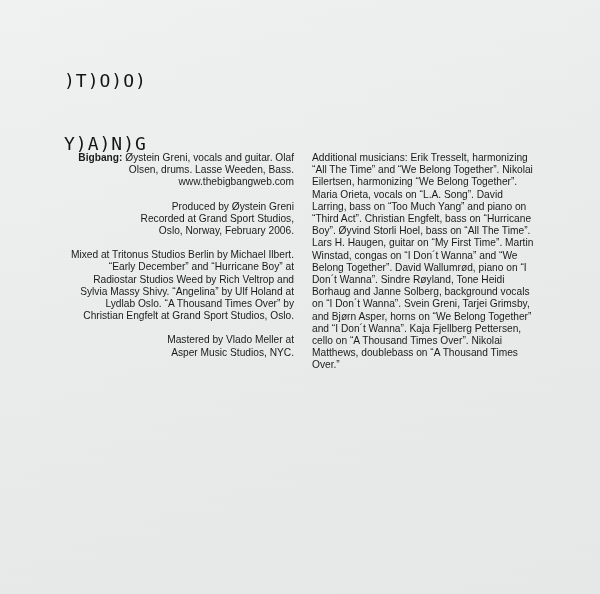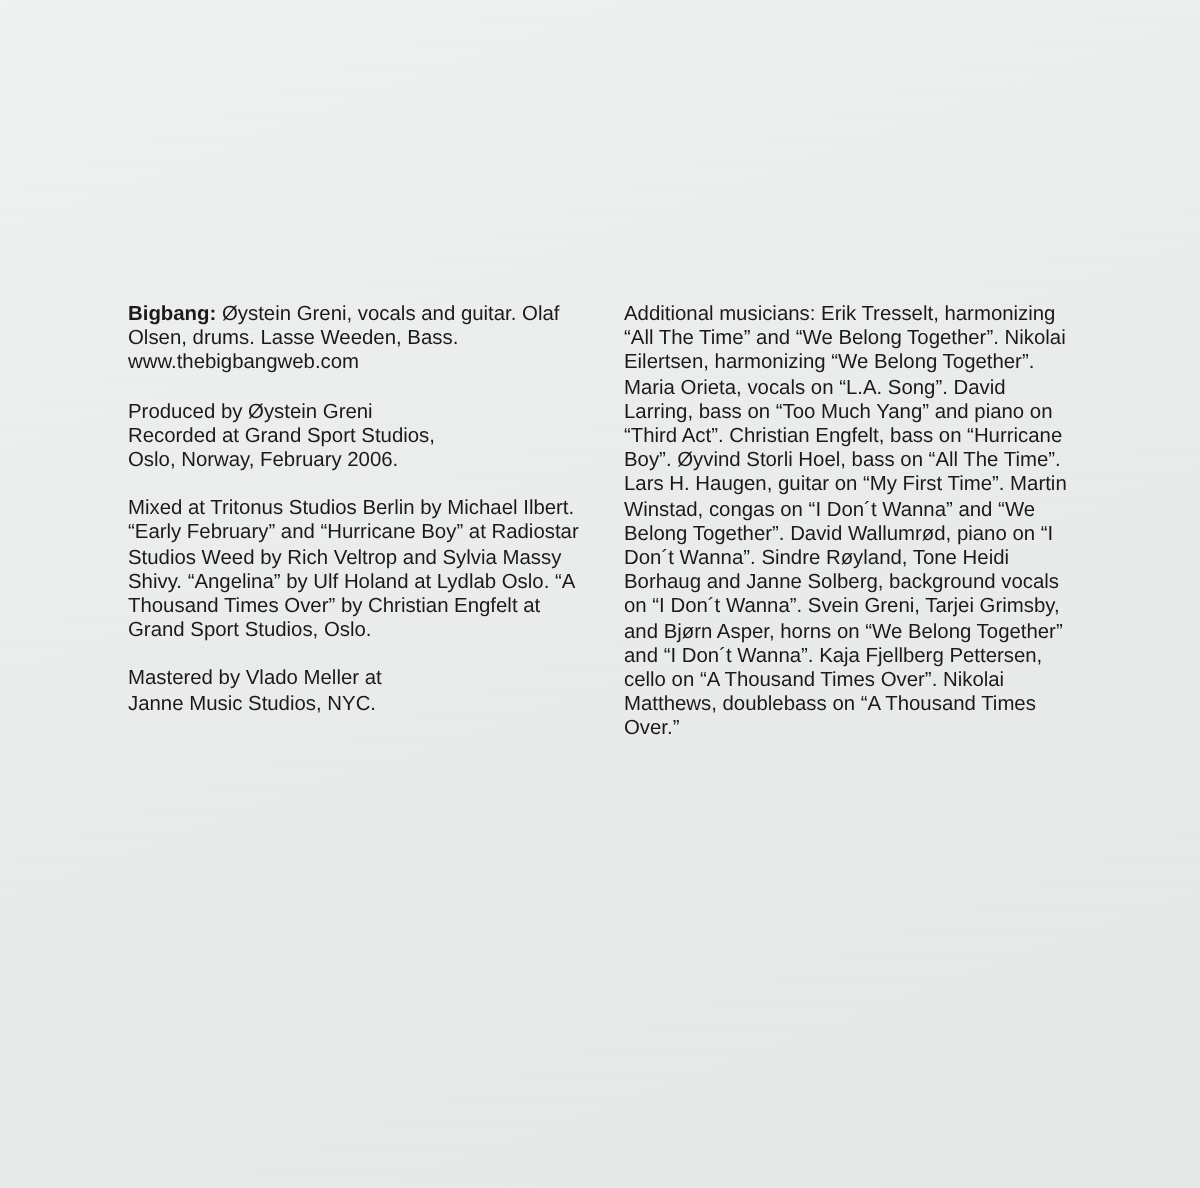--- a/index.html
+++ b/index.html
@@ -37,21 +37,21 @@
   .logo div { height: 21px; }
 
   
   .col {
     position: absolute;
     top: 152px;
     font-size: 10.2px;
     line-height: 12.2px;
     color: #1a1a1a;
   }
-  .col-left  { left: 64px;  width: 230px; }
+  .col-left  { left: 64px;  width: 230px; text-align: right; }
   .col-right { left: 312px; width: 228px; }
 
   .block { margin-bottom: 12px; }
   .block:last-child { margin-bottom: 0; }
 
   .block p { margin: 0; }
 
   b { font-weight: bold; }
 
   
@@ -63,42 +63,44 @@
       repeating-linear-gradient(0deg, rgba(0,0,0,0.012) 0px, rgba(0,0,0,0.012) 1px, rgba(255,255,255,0) 1px, rgba(255,255,255,0) 3px);
     opacity: .5;
   }
 </style>
 </head>
 <body>
 
 <div class="page">
 
   <div class="logo">
+    <div>)T)O)O)</div>
+    <div>Y)A)N)G</div>
   </div>
 
   <div class="col col-left">
 
     <div class="block">
       <p><b>Bigbang:</b><span> Øystein Greni, vocals and guitar. Olaf Olsen, drums. Lasse Weeden, Bass. www.thebigbangweb.com</span></p>
     </div>
 
     <div class="block">
       <p style="white-space: pre-line;">Produced by Øystein Greni
 Recorded at Grand Sport Studios,
 Oslo, Norway, February 2006.</p>
     </div>
 
 
     <div class="block">
-      <p>Mixed at Tritonus Studios Berlin by Michael Ilbert. “Early February” and “Hurricane Boy” at Radiostar Studios Weed by Rich Veltrop and Sylvia Massy Shivy. “Angelina” by Ulf Holand at Lydlab Oslo. “A Thousand Times Over” by Christian Engfelt at Grand Sport Studios, Oslo.</p>
+      <p>Mixed at Tritonus Studios Berlin by Michael Ilbert. “Early December” and “Hurricane Boy” at Radiostar Studios Weed by Rich Veltrop and Sylvia Massy Shivy. “Angelina” by Ulf Holand at Lydlab Oslo. “A Thousand Times Over” by Christian Engfelt at Grand Sport Studios, Oslo.</p>
     </div>
 
     <div class="block">
       <p style="white-space: pre-line;">Mastered by Vlado Meller at
-Janne Music Studios, NYC.</p>
+Asper Music Studios, NYC.</p>
     </div>
 
   </div>
 
   <div class="col col-right">
 
 
     <div class="block">
       <p>Additional musicians: Erik Tresselt, harmonizing “All The Time” and “We Belong Together”. Nikolai Eilertsen, harmonizing “We Belong Together”. Maria Orieta, vocals on “L.A. Song”. David Larring, bass on “Too Much Yang” and piano on “Third Act”. Christian Engfelt, bass on “Hurricane Boy”. Øyvind Storli Hoel, bass on “All The Time”. Lars H. Haugen, guitar on “My First Time”. Martin Winstad, congas on “I Don´t Wanna” and “We Belong Together”. David Wallumrød, piano on “I Don´t Wanna”. Sindre Røyland, Tone Heidi Borhaug and Janne Solberg, background vocals on “I Don´t Wanna”. Svein Greni, Tarjei Grimsby, and Bjørn Asper, horns on “We Belong Together” and “I Don´t Wanna”. Kaja Fjellberg Pettersen, cello on “A Thousand Times Over”. Nikolai Matthews, doublebass on “A Thousand Times Over.”</p>
     </div>

